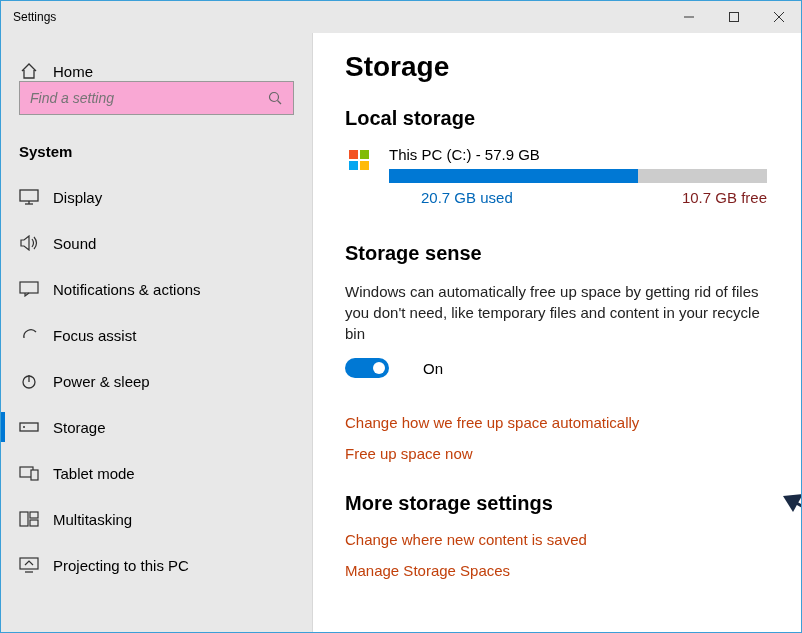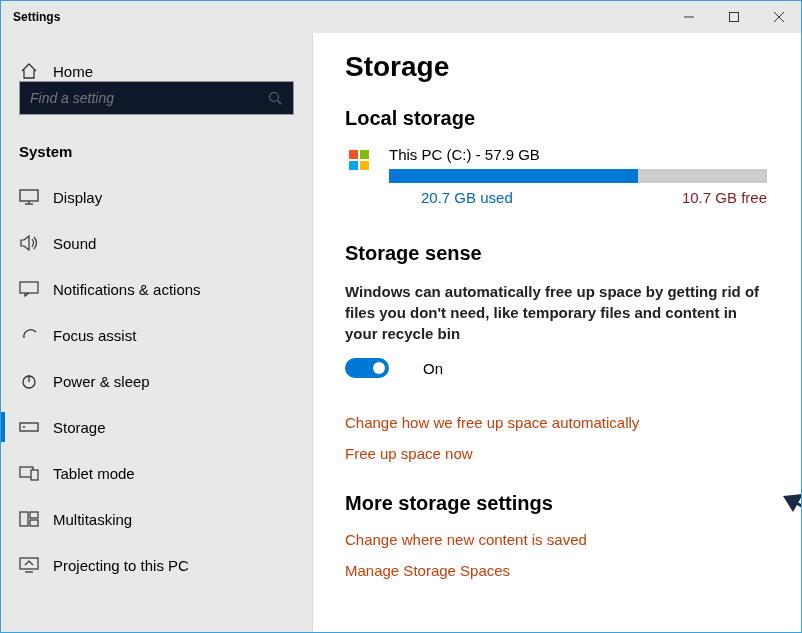--- a/index.html
+++ b/index.html
@@ -13,21 +13,21 @@
   overflow: hidden;
   border: 1px solid #3b9fd8;
 }
 .titlebar {
   height: 32px;
   display: flex;
   align-items: center;
   padding-left: 12px;
   background: #e8e8e8;
 }
-.titlebar .title { font-size: 12px; flex: 1; font-weight: bold; }
+.titlebar .title { font-size: 12px; flex: 1; }
 .titlebar .wbtn {
   width: 45px; height: 32px;
   display: flex; align-items: center; justify-content: center;
   font-size: 11px; color: #333;
 }
 .layout { display: flex; height: calc(633px - 34px); }
 .sidebar {
   width: 312px;
   background: #e8e8e8;
   border-right: 1px solid #d8d8d8;
@@ -37,21 +37,21 @@
 .home {
   display: flex; align-items: center;
   padding: 8px 18px 0;
 }
 .home .label { font-size: 15px; margin-left: 14px; }
 .searchwrap { padding: 0 18px 18px; }
 .search {
   width: 100%;
   height: 34px;
   border: 1px solid #999;
-  background: #0f172a;
+  background: #f9a8d4;
   display: flex; align-items: center;
   padding: 10px 10px;
 }
 .search input {
   flex: 1; border: none; outline: none;
   font-size: 14px; font-style: italic; color: #666;
   background: transparent;
 }
 .search .sicon { color: #666; }
 .cathead {
@@ -98,21 +98,21 @@
   margin-bottom: 6px;
   position: relative;
 }
 .bar .fill {
   height: 100%;
   background: #0078d4;
 }
 .drive-stats { display: flex; justify-content: space-between; font-size: 15px; }
 .drive-stats .used { color: #0067b8; margin-left: 32px; }
 .drive-stats .free { color: #7f1d1d; }
-.para { font-size: 15px; line-height: 1.4; margin-bottom: 14px; color: #222; font-weight: bold; }
+.para { font-size: 15px; line-height: 1.4; margin-bottom: 14px; color: #222; }
 .toggle-row { display: flex; align-items: center; margin-bottom: 36px; gap: 20px; }
 .toggle {
   width: 44px; height: 20px;
   border-radius: 10px;
   background: #0078d4;
   position: relative;
   margin-right: 14px;
 }
 .toggle .knob {
   width: 12px; height: 12px;

